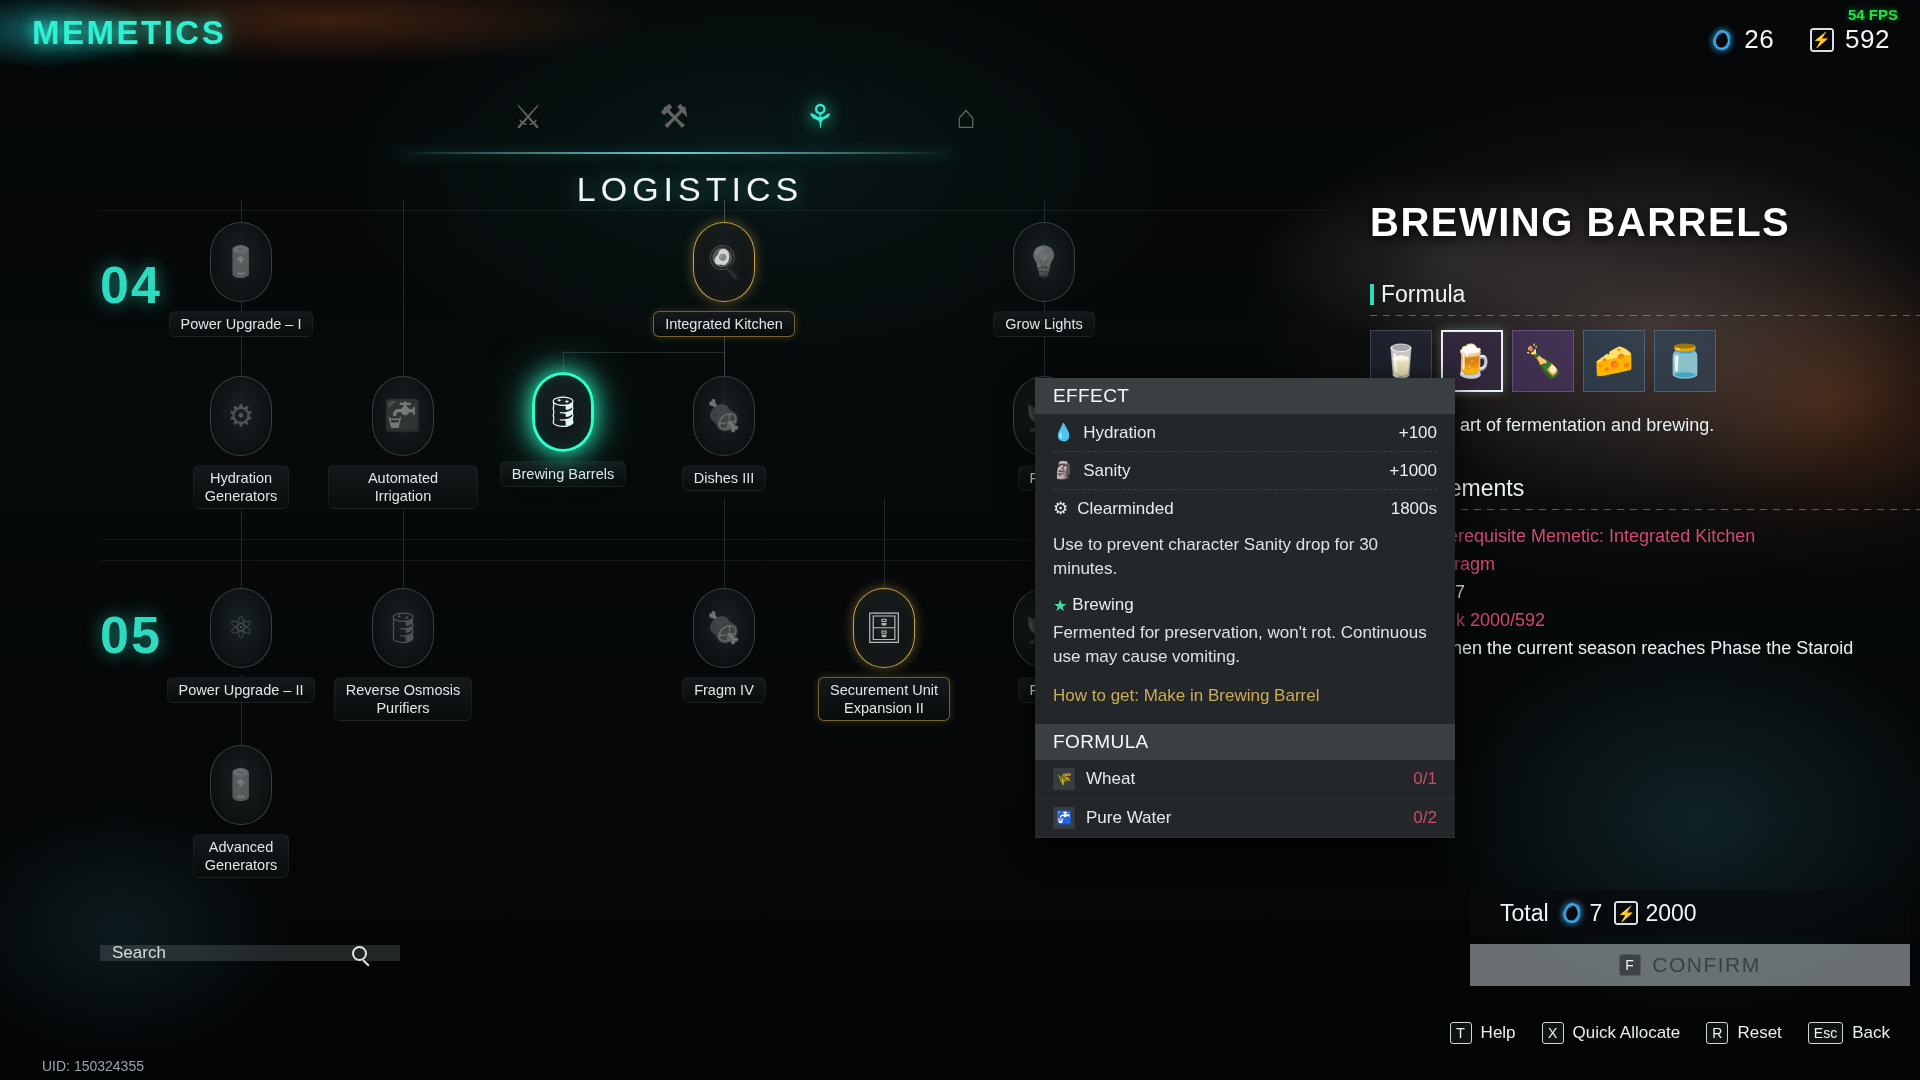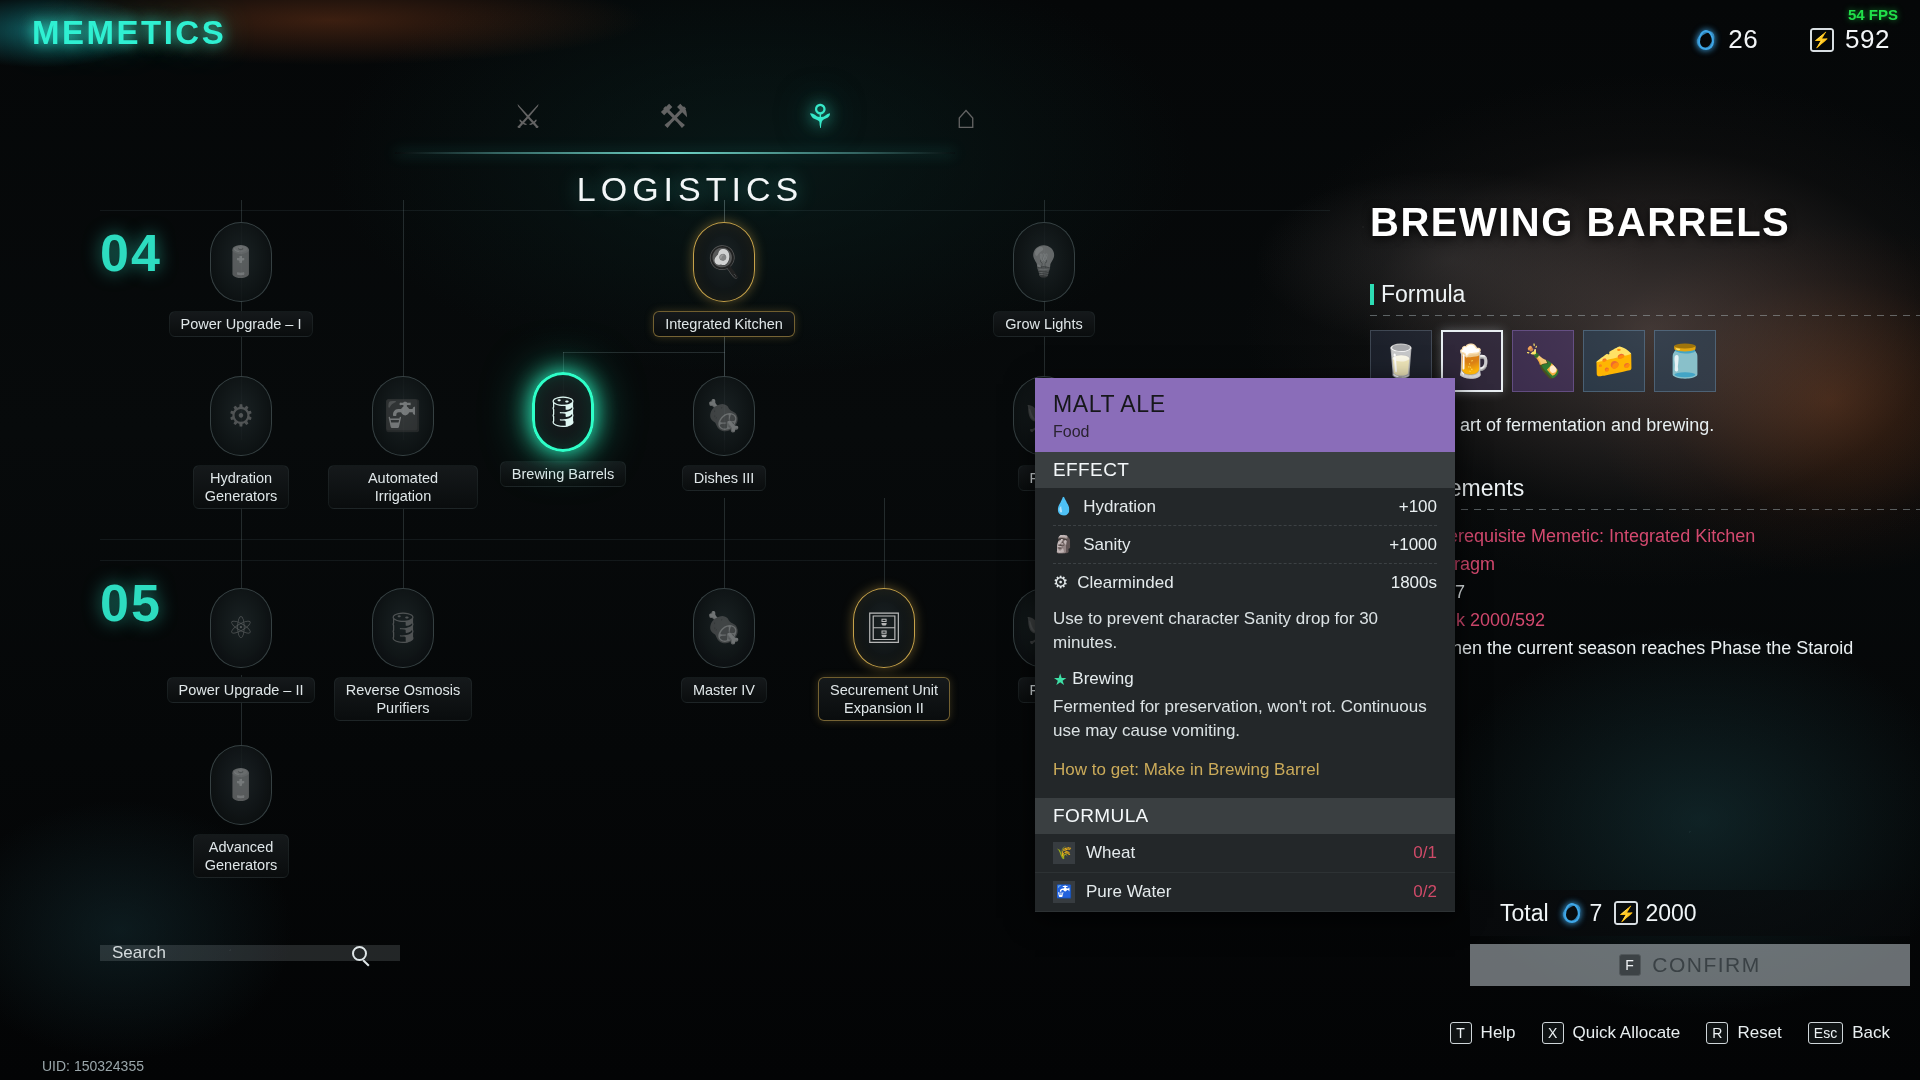--- a/index.html
+++ b/index.html
@@ -40,21 +40,21 @@
     position: absolute; left: 32px; top: 14px;
     font-size: 33px; letter-spacing: 2.5px; font-weight: 700;
     color: #2ff0d2;
     text-shadow: 0 0 14px rgba(47,240,210,.85), 0 0 34px rgba(47,240,210,.45);
   }
   .fps {
     position: absolute; right: 22px; top: 6px;
     color: #21e04a; font-size: 15px; font-weight: 700;
     text-shadow: 0 0 6px rgba(33,224,74,.6);
   }
-  .res-bar { position: absolute; right: 30px; top: 24px; display: flex; align-items: center; gap: 52px; }
+  .res-bar { position: absolute; right: 30px; top: 24px; display: flex; align-items: center; gap: 36px; }
   .res { display: flex; align-items: center; gap: 11px; }
   .res-val { color: #f2f5f7; font-size: 26px; font-weight: 400; letter-spacing: .5px; }
   .icon-dna {
     width: 22px; height: 24px; position: relative; display: inline-block;
   }
   .icon-dna:before, .icon-dna:after {
     content: ""; position: absolute; left: 3px; right: 3px; top: 2px; bottom: 2px;
     border: 2px solid #3fa7e8; border-radius: 50% 50% 50% 50% / 60% 60% 40% 40%;
     box-shadow: 0 0 7px rgba(63,167,232,.75);
   }
@@ -95,21 +95,21 @@
   .tree { position: absolute; left: 0; top: 200px; width: 1380px; height: 760px; }
   .tier {
     position: absolute; left: 100px; width: 1230px;
     border-top: 1px solid rgba(110,140,145,.13);
     border-bottom: 1px solid rgba(110,140,145,.13);
   }
   .tier-1 { top: 10px; height: 330px; }
   .tier-2 { top: 360px; height: 360px; border-bottom: none; }
   .tier-num {
     position: absolute; font-size: 52px; font-weight: 700; letter-spacing: 2px;
-    color: #2ddcc0; text-shadow: 0 0 18px rgba(45,220,192,.6);
+    color: #2ddcc0; text-shadow: 0 0 18px rgba(45,220,192,.6); margin-top: 32px;
   }
   .node { position: absolute; width: 150px; text-align: center; }
   .node-ring {
     width: 62px; height: 80px; margin: 0 auto; position: relative;
     border: 1.5px solid rgba(150,175,180,.30);
     border-radius: 50%/40%;
     display: flex; align-items: center; justify-content: center;
     background: radial-gradient(ellipse at 50% 45%, rgba(30,38,40,.85), rgba(8,11,12,.9));
   }
   .node-ring .g { font-size: 30px; color: #94a6ab; filter: grayscale(1) contrast(1.1) brightness(.9); line-height: 1; }
@@ -365,21 +365,21 @@
       <div class="node-ring">
         <span class="g">🛢</span>
       </div>
       <div class="node-label two">Reverse Osmosis
 Purifiers</div>
     </div>
     <div class="node locked" style="left:649px; top:388px;">
       <div class="node-ring">
         <span class="g">🍖</span>
       </div>
-      <div class="node-label">Master IV</div>
+      <div class="node-label">Fragm IV</div>
     </div>
     <div class="node gold" style="left:809px; top:388px;">
       <div class="node-ring">
         <span class="g">🗄</span>
       </div>
       <div class="node-label two">Securement Unit
 Expansion II</div>
     </div>
     <div class="node locked" style="left:969px; top:388px;">
       <div class="node-ring">
@@ -468,24 +468,20 @@
       <span class="keycap">R</span>
       <span>Reset</span>
     </div>
     <div class="hint">
       <span class="keycap">Esc</span>
       <span>Back</span>
     </div>
   </div>
 
   <div class="tip">
-    <div class="tip-head">
-      <div class="tip-name">MALT ALE</div>
-      <div class="tip-type">Food</div>
-    </div>
     <div class="tip-sec">EFFECT</div>
     <div class="tip-body">
       <div class="eff-row">
         <span class="eff-left">
           <span>💧</span>
           <span>Hydration</span>
         </span>
         <span class="eff-val">+100</span>
       </div>
       <div class="eff-row">

